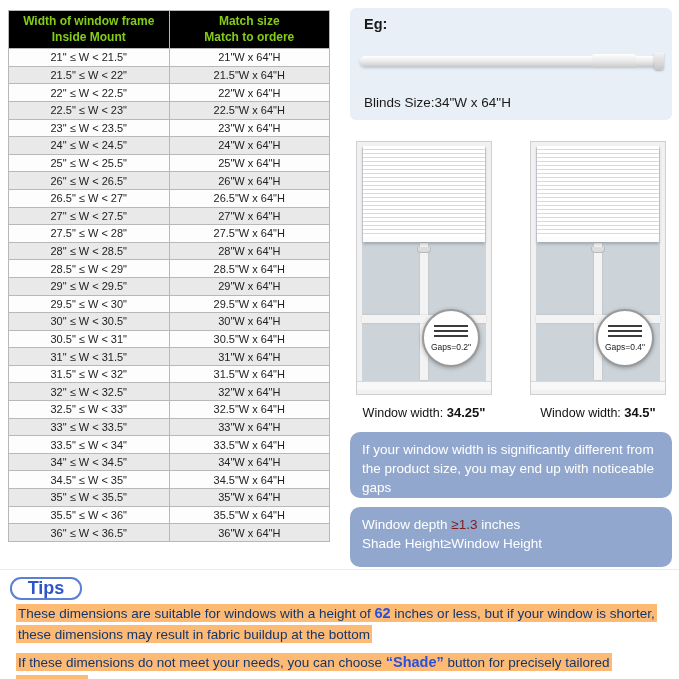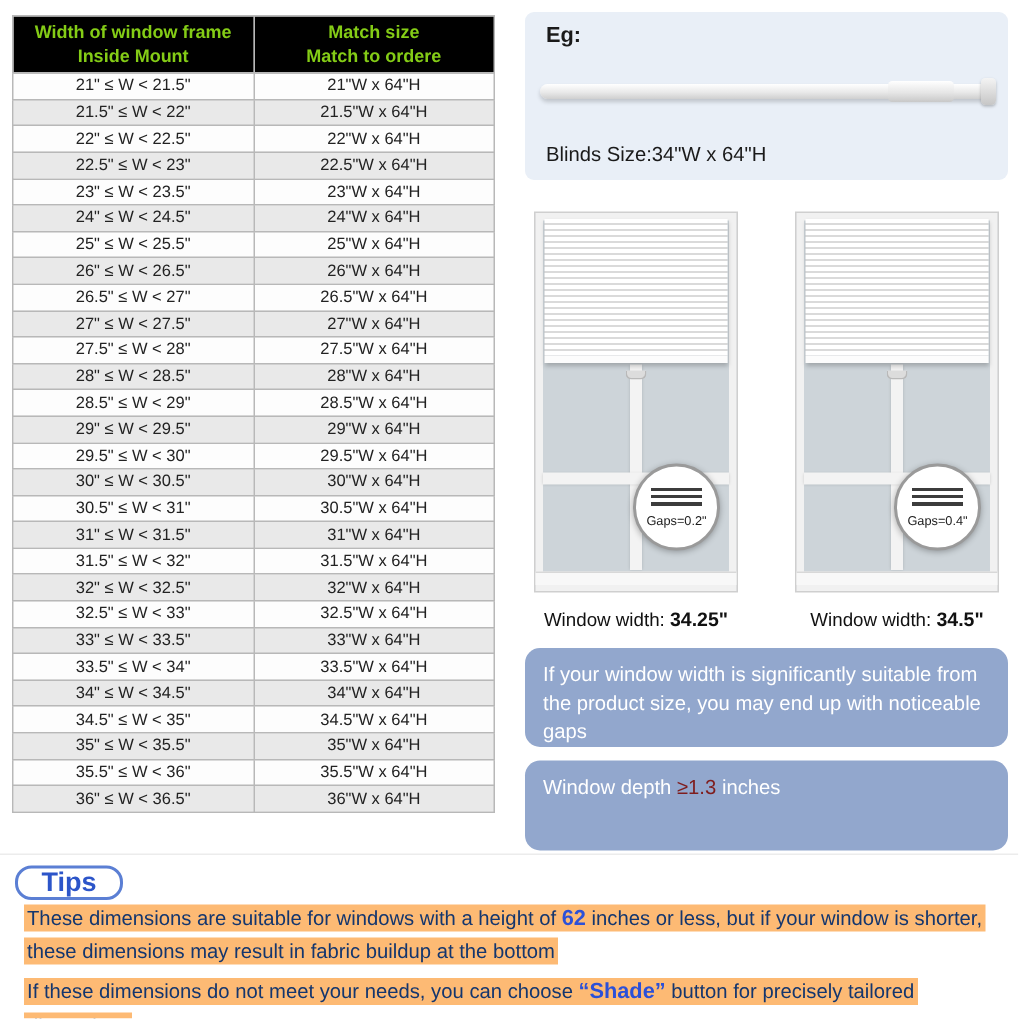--- a/index.html
+++ b/index.html
@@ -227,24 +227,25 @@
           <div class="stripes"></div>
           <div class="gap-label">Gaps=0.4"</div>
         </div>
       </div>
       <div class="win-caption">
         <span>Window width: </span><b>34.5"</b>
       </div>
     </div>
     </div>
 
-  <div class="note-box note-gap">If your window width is significantly suitable from the product size, you may end up with noticeable gaps</div>
+  <div class="note-box note-gap">If your window width is significantly different from the product size, you may end up with noticeable gaps</div>
 
   <div class="note-box note-req">
     <div><span>Window depth </span><span class="req-strong">≥1.3</span><span> inches</span></div>
+    <div>Shade Height≥Window Height</div>
   </div>
 
   <div class="divider"></div>
   <div class="tips-badge">Tips</div>
   <div class="tips-text">
     <p><span class="hl"><span>These dimensions are suitable for windows with a height of </span><span class="kw">62</span><span> inches or less, but if your window is shorter, these dimensions may result in fabric buildup at the bottom</span></span></p>
     <p><span class="hl"><span>If these dimensions do not meet your needs, you can choose </span><span class="kw">“Shade”</span><span> button for precisely tailored dimensions</span></span></p>
   </div>
 
 </div>

